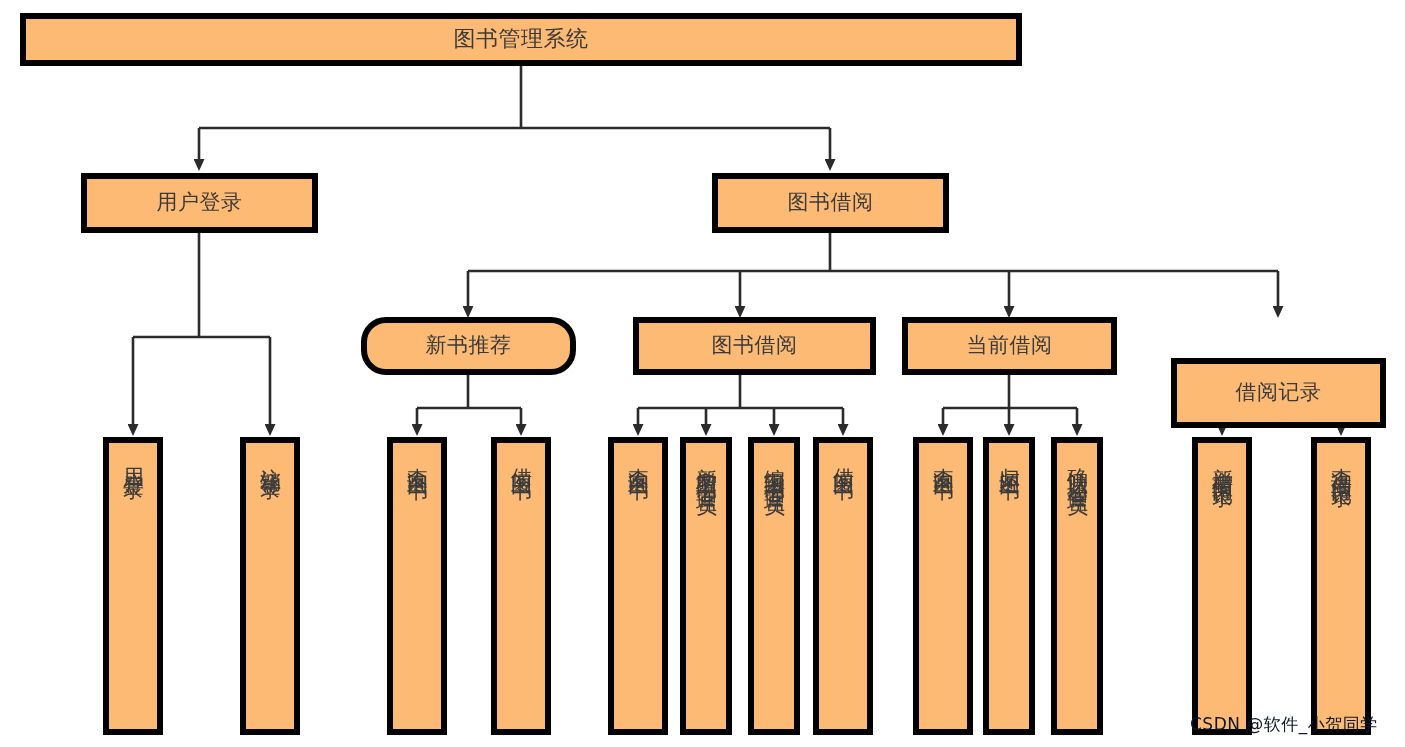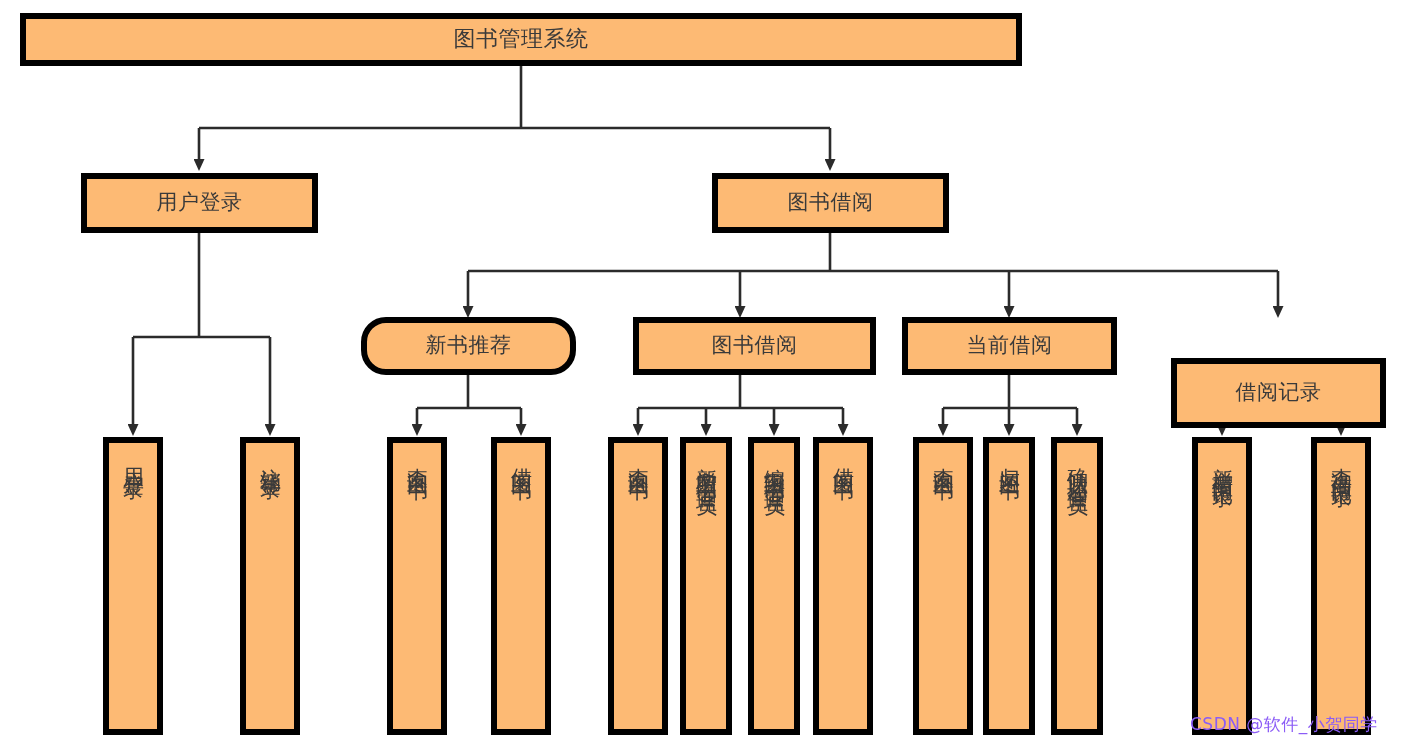--- a/index.html
+++ b/index.html
@@ -57,21 +57,21 @@
     text-orientation: upright;
     letter-spacing: 4px;
     line-height: 1.0;
     white-space: nowrap;
   }
   .watermark {
     position: absolute;
     left: 1190px;
     top: 713px;
     font-size: 17px;
-    color: #8b5cf6;
+    color: #0f172a;
     white-space: nowrap;
     letter-spacing: 0.5px;
     pointer-events: none;
   }
 </style>
 </head>
 <body>
 
 <div id="diagram-root">
 

